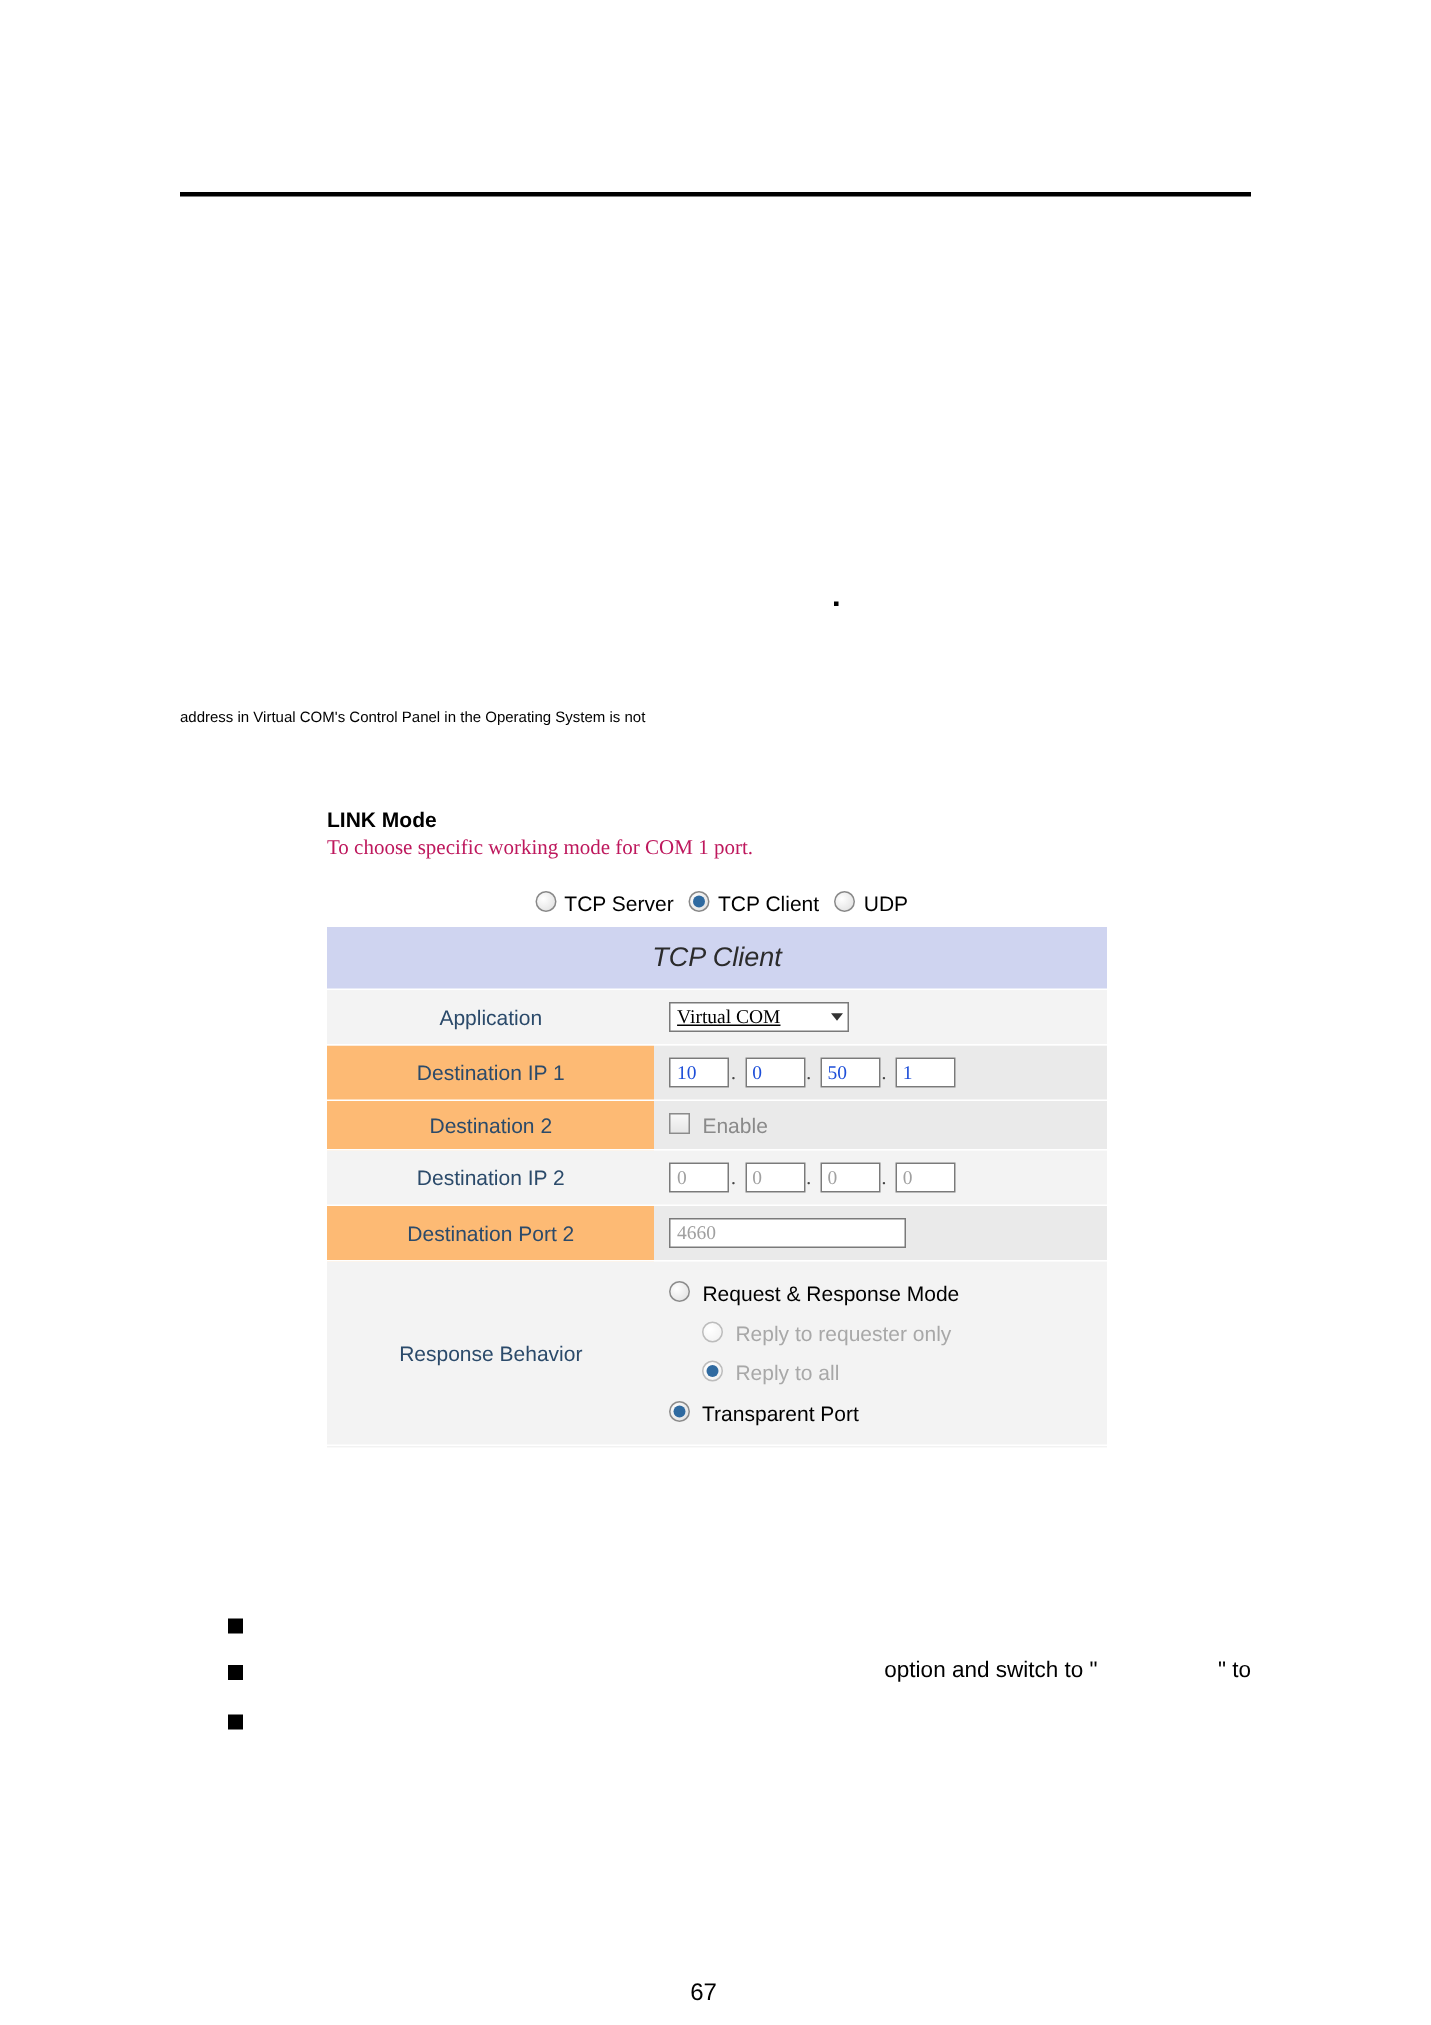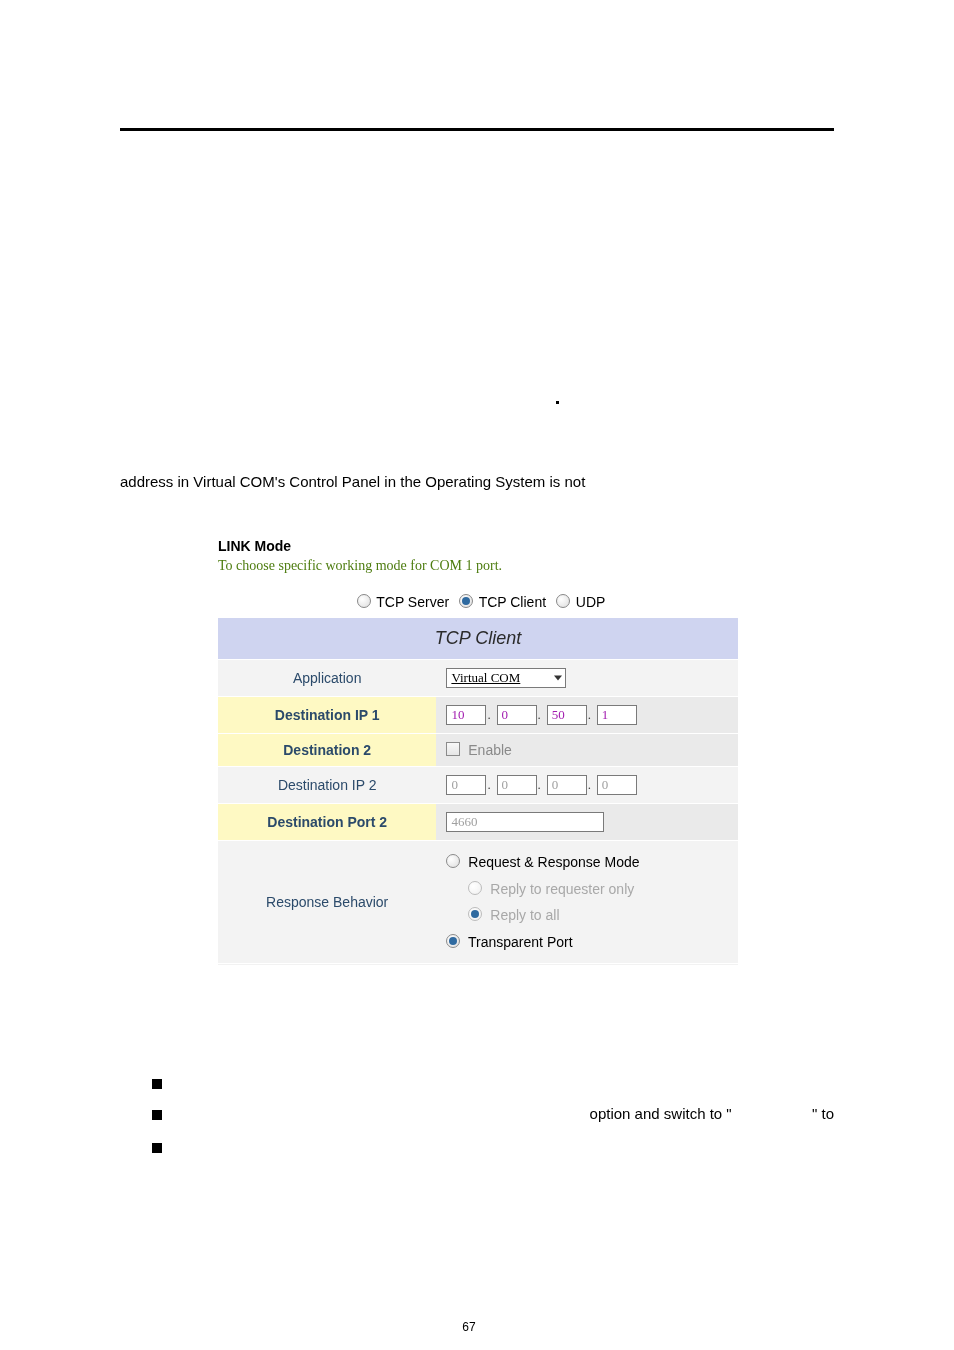--- a/index.html
+++ b/index.html
@@ -20,21 +20,21 @@
     position: absolute;
     left: 120px;
     right: 120px;
     top: 128px;
     border-top: 3px solid #000;
   }
   .body-text {
     position: absolute;
     left: 120px;
     top: 473px;
-    font-size: 15px;
+    font-size: 10px;
     color: #000;
   }
   .dot {
     position: absolute;
     left: 556px;
     top: 401px;
     width: 3px;
     height: 3px;
     background: #000;
   }
@@ -47,21 +47,21 @@
   .link-mode-title {
     font-family: Arial, Helvetica, sans-serif;
     font-weight: bold;
     font-size: 14px;
     color: #000;
     margin-bottom: 4px;
   }
   .subtitle {
     font-family: "Times New Roman", serif;
     font-size: 14px;
-    color: #4d7c0f;
+    color: #be185d;
     margin-bottom: 20px;
   }
   .mode-radios {
     text-align: center;
     font-family: Arial, Helvetica, sans-serif;
     font-size: 14px;
     color: #000;
     margin-bottom: 8px;
   }
   .mode-radios .radio-dot {
@@ -111,21 +111,21 @@
   }
   table.tcp td.label {
     width: 42%;
     color: #2b4a6a;
     background: #f3f3f3;
     text-align: center;
   }
   table.tcp tr.odd td { background: #f3f3f3; }
   table.tcp tr.even td { background: #eaeaea; }
   table.tcp tr.odd td.label { background: #f3f3f3; }
-  table.tcp tr.even td.label { background: #fef9c3; font-weight: bold; }
+  table.tcp tr.even td.label { background: #fdba74; }
   .select-box {
     display: inline-block;
     background: #fff;
     border: 1px solid #7a7a7a;
     font-family: "Times New Roman", serif;
     font-size: 13px;
     padding: 1px 4px;
     min-width: 110px;
     position: relative;
     text-decoration: underline;
@@ -143,21 +143,21 @@
   }
   .ip-input {
     display: inline-block;
     background: #fff;
     border: 1px solid #7a7a7a;
     font-family: "Times New Roman", serif;
     font-size: 13px;
     width: 30px;
     padding: 1px 4px;
     text-align: left;
-    color: #a21caf;
+    color: #1d4ed8;
   }
   .ip-input.disabled {
     color: #a0a0a0;
   }
   .ip-row {
     white-space: nowrap;
   }
   .ip-row .dotsep {
     font-family: "Times New Roman", serif;
     font-size: 13px;
@@ -238,21 +238,21 @@
   .bullets .txt {
     flex: 1 1 auto;
     text-align: justify;
   }
   .page-number {
     position: absolute;
     left: 0;
     right: 16px;
     top: 1320px;
     text-align: center;
-    font-size: 12px;
+    font-size: 16px;
   }
 </style>
 </head>
 <body>
 
 <div class="page">
   <div class="top-rule"></div>
 
   <div class="dot"></div>
 

